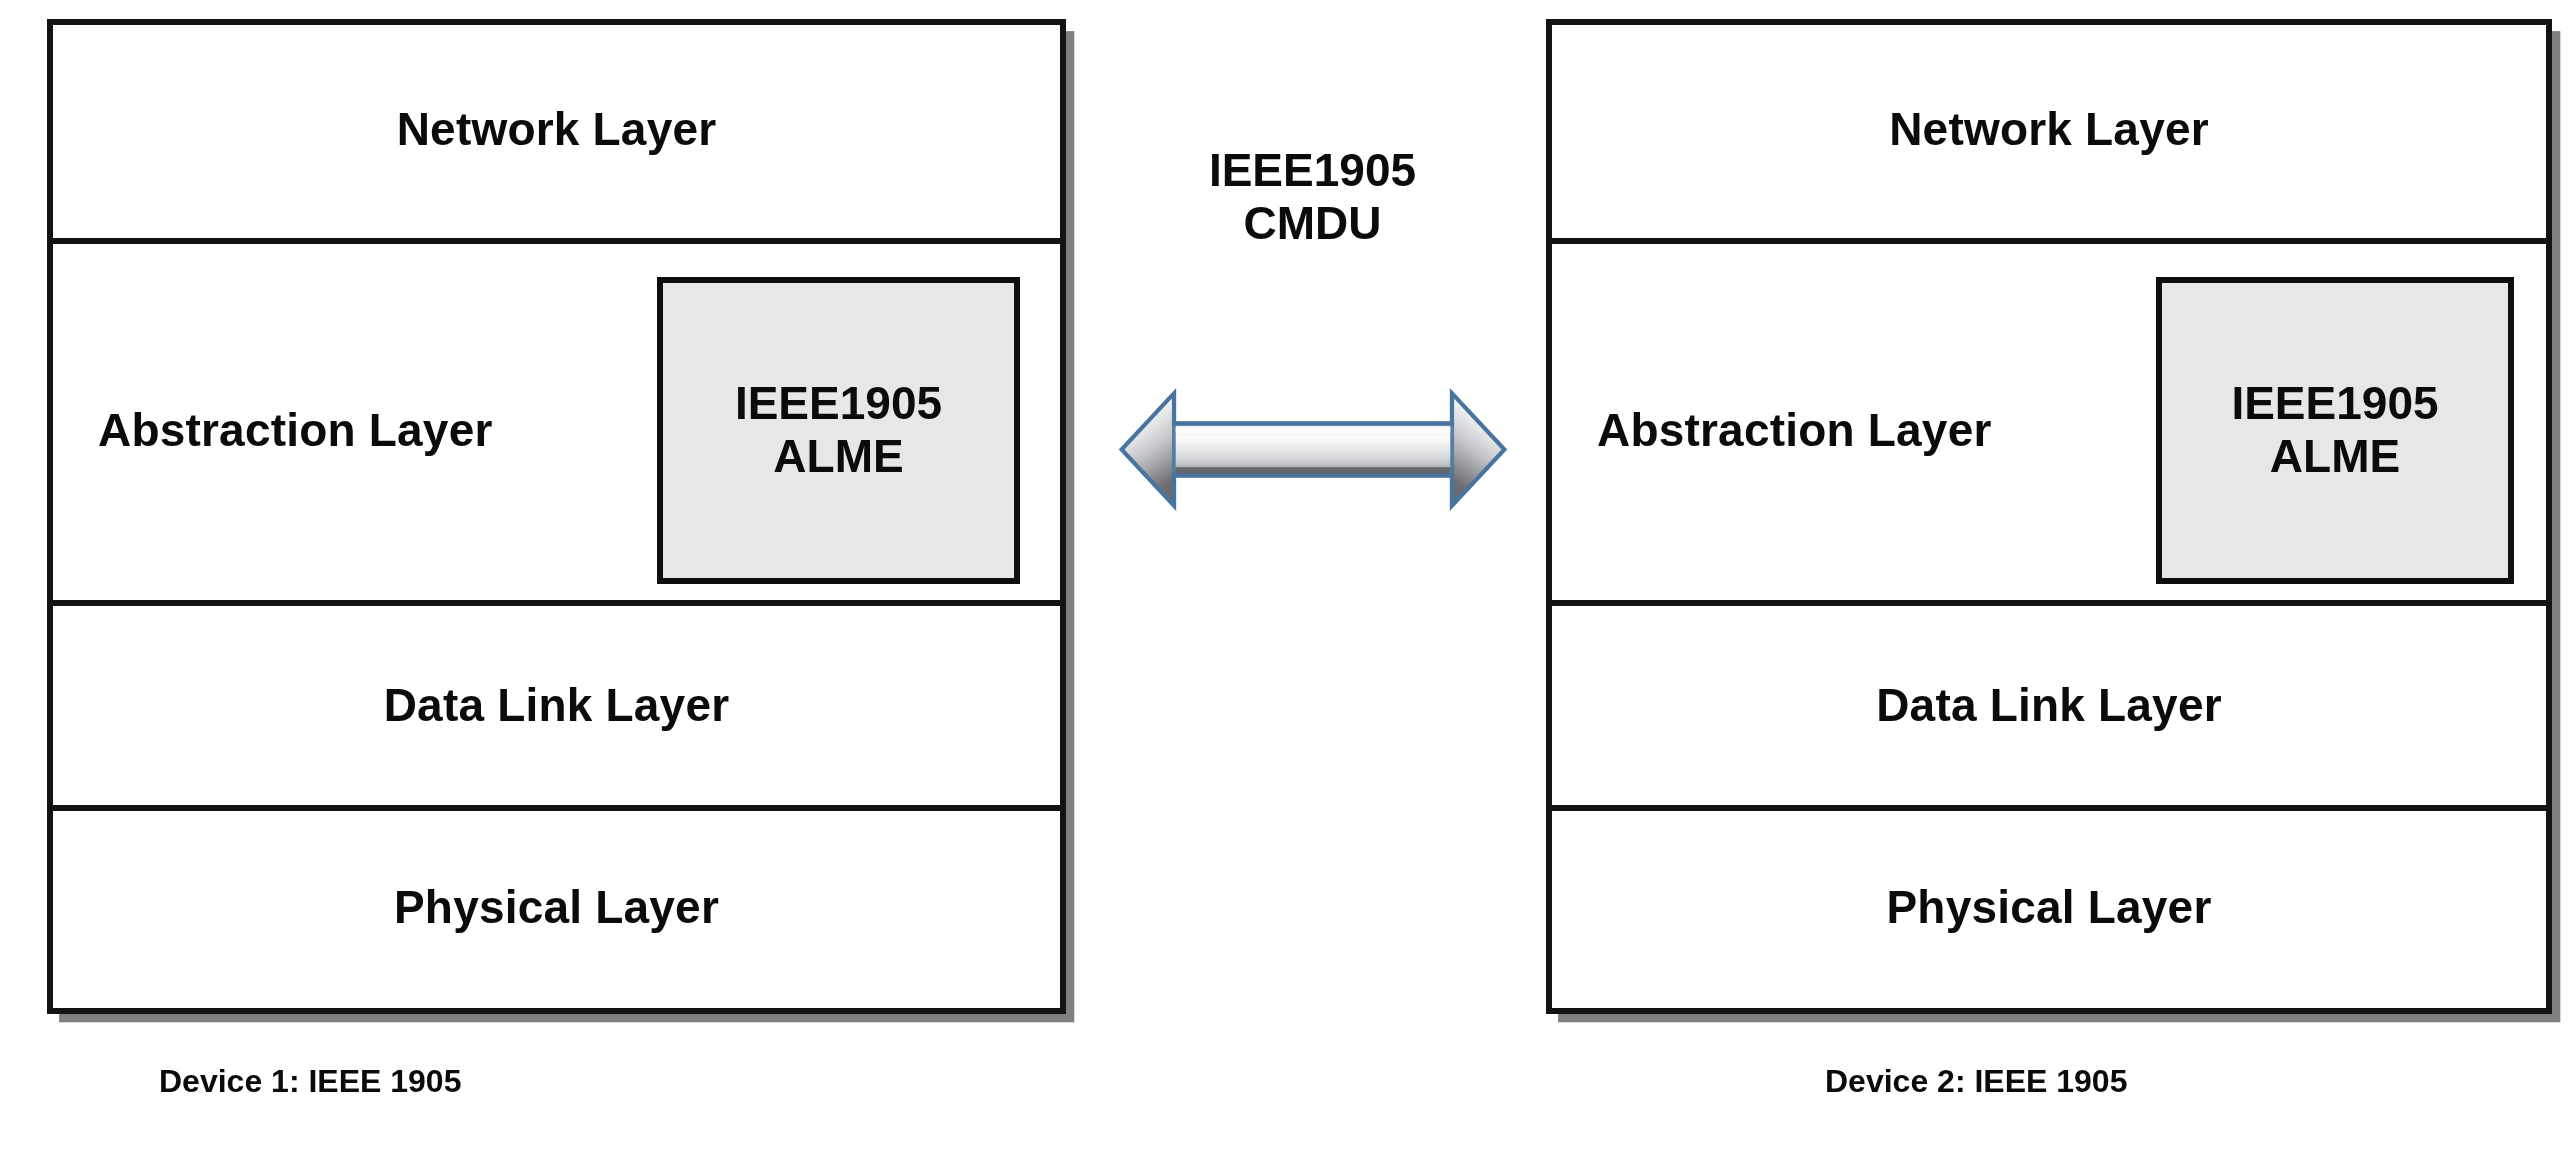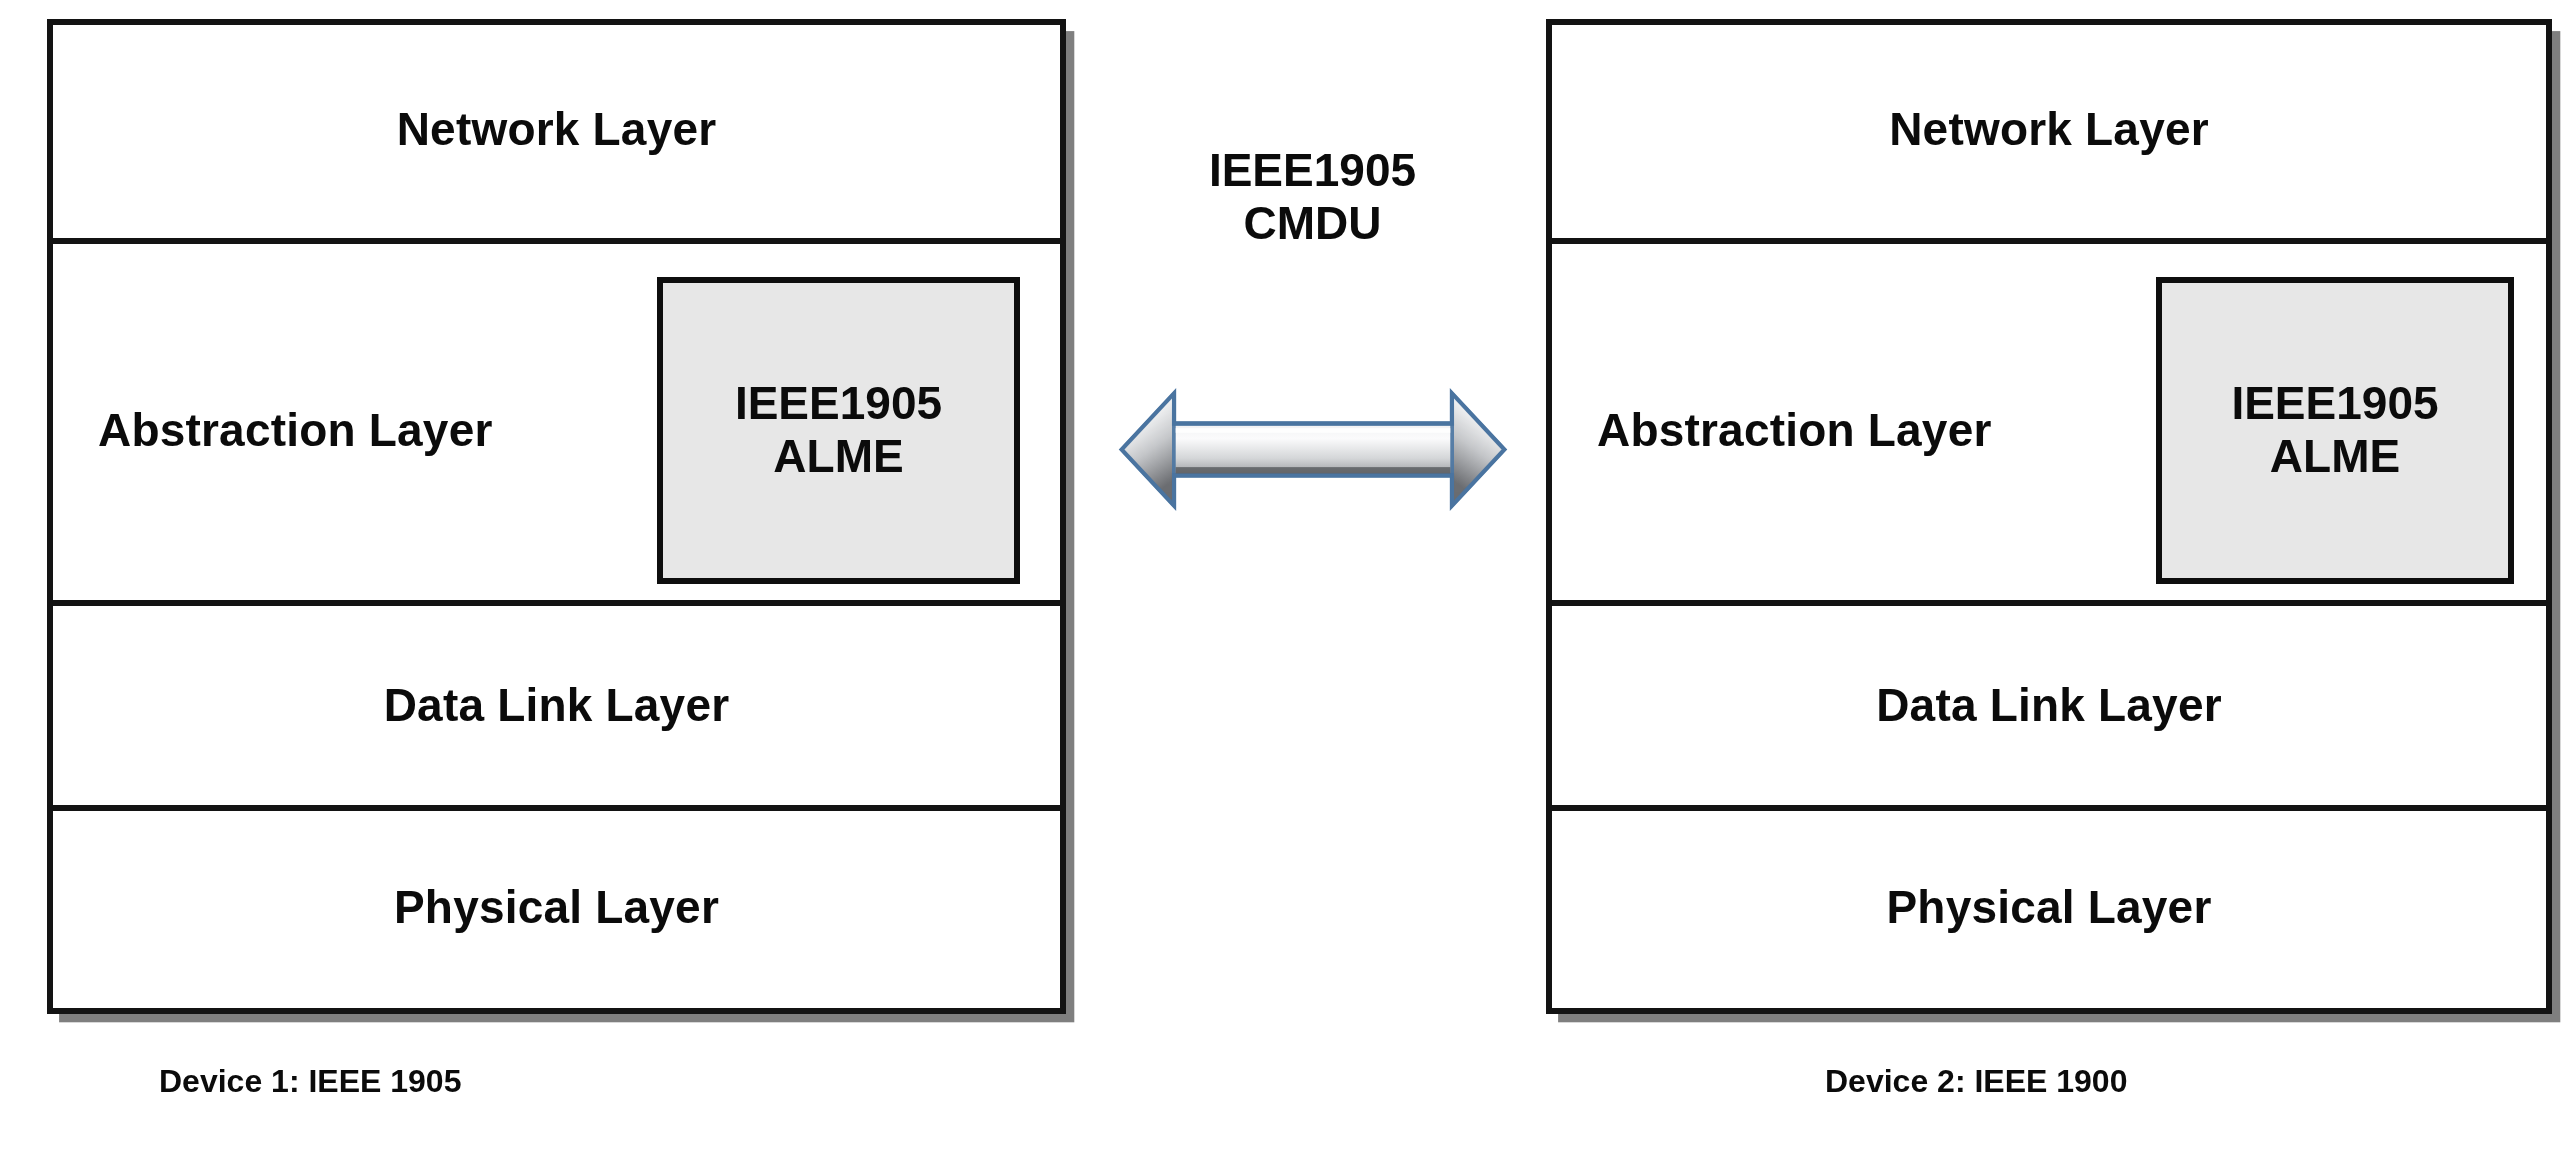--- a/index.html
+++ b/index.html
@@ -204,17 +204,17 @@
       <div class="layer" style="top:575px; height:205px;">
         <div class="layer-label center" style="top:76px;">Data Link Layer</div>
       </div>
 
       <div class="layer" style="top:780px; height:202px;">
         <div class="layer-label center" style="top:73px;">Physical Layer</div>
       </div>
 
     </div>
 
-    <div class="device-caption" style="left:279px; top:1046px;">Device 2: IEEE 1900</div>
+    <div class="device-caption" style="left:279px; top:1046px;">Device 2: IEEE 1905</div>
   </div>
 
 </div>
 
 
 </body></html>

